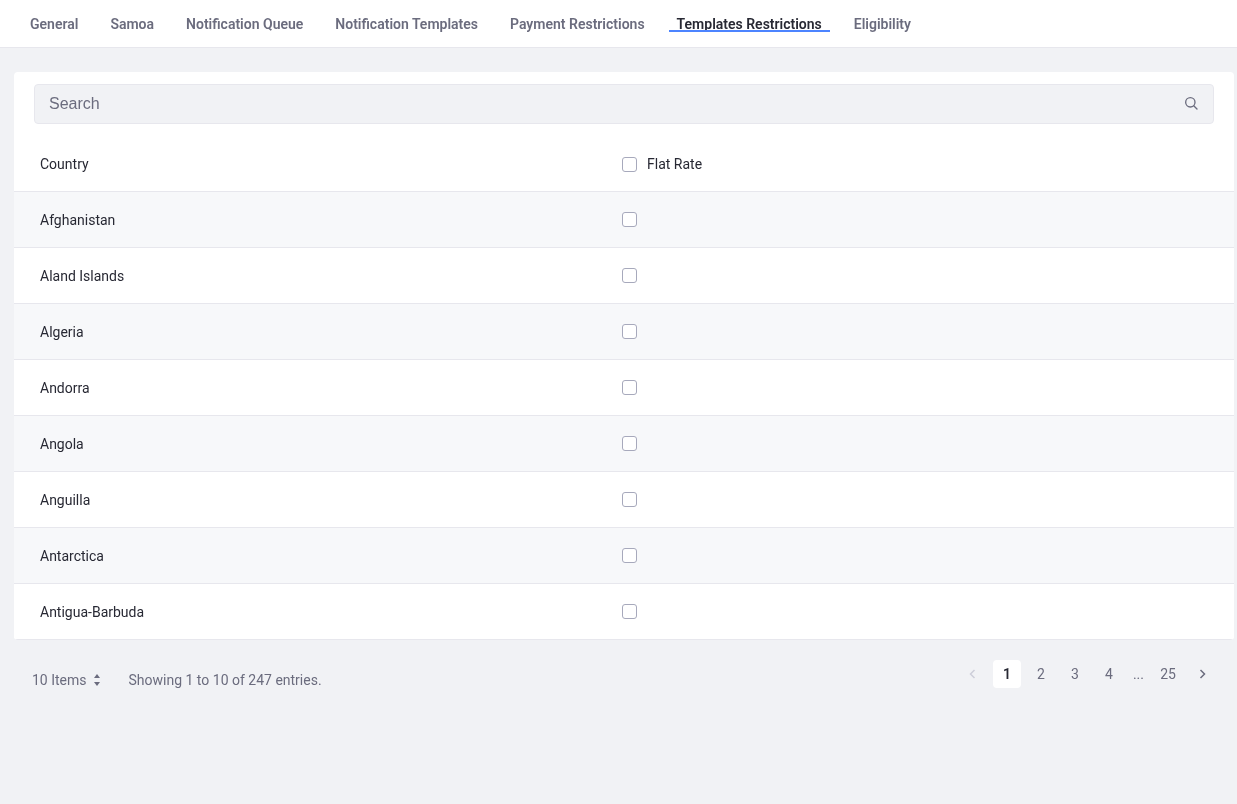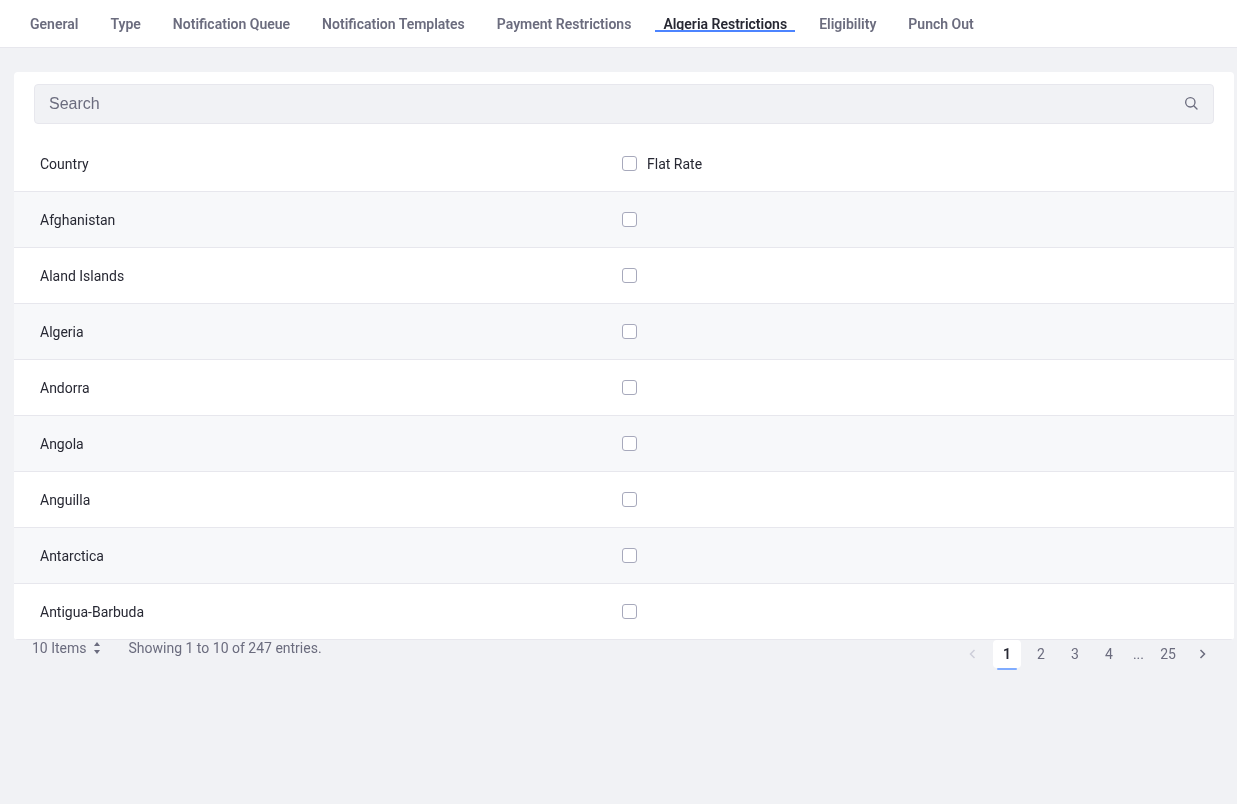--- a/index.html
+++ b/index.html
@@ -78,21 +78,21 @@
       background: #fff;
     }
     .col-country {
       width: 608px;
       padding-left: 26px;
       font-weight: 400;
       font-size: 14px;
     }
     .col-flat {
       display: flex;
-      align-items: center;
+      align-items: flex-end;
       gap: 10px;
     }
     .flat-label {
       font-size: 14px;
       color: #272833;
     }
     .row {
       display: flex;
       align-items: center;
       height: 56px;
@@ -113,21 +113,21 @@
       width: 15px;
       height: 15px;
       border: 1px solid #a7a9bc;
       border-radius: 3px;
       appearance: none;
       cursor: pointer;
       background: #fff;
     }
     .footer-bar {
       display: flex;
-      align-items: flex-start;
+      align-items: flex-end;
       height: 48px;
       padding: 0 18px;
       background: #f1f2f5;
     }
     .items-select {
       display: flex;
       align-items: center;
       gap: 6px;
       color: #6b6c7e;
       font-size: 14px;
@@ -173,27 +173,26 @@
       border-radius:1px;
     }
     .page-arrow.disabled { color: #cdced9; cursor: default; }
     .page-ellipsis { color: #6b6c7e; padding: 0 4px; }
   </style>
 </head>
 <body>
 
 <div class="tabs-nav" id="tabs-nav">
     <div class="tab">General</div>
-    <div class="tab">Type</div>
+    <div class="tab">Samoa</div>
     <div class="tab">Notification Queue</div>
     <div class="tab">Notification Templates</div>
     <div class="tab">Payment Restrictions</div>
-    <div class="tab active">Algeria Restrictions</div>
+    <div class="tab active">Templates Restrictions</div>
     <div class="tab">Eligibility</div>
-    <div class="tab">Punch Out</div>
   </div>
 
 <div class="content-wrapper">
   <div class="card">
     <div class="search-wrap">
       <div class="search-field">
         <input type="text" placeholder="Search" style="">
         <span class="search-icon">
           <svg width="16" height="16" viewBox="0 0 24 24" fill="none" stroke="currentColor" stroke-width="2" stroke-linecap="round">
               <circle cx="11" cy="11" r="7"></circle>

